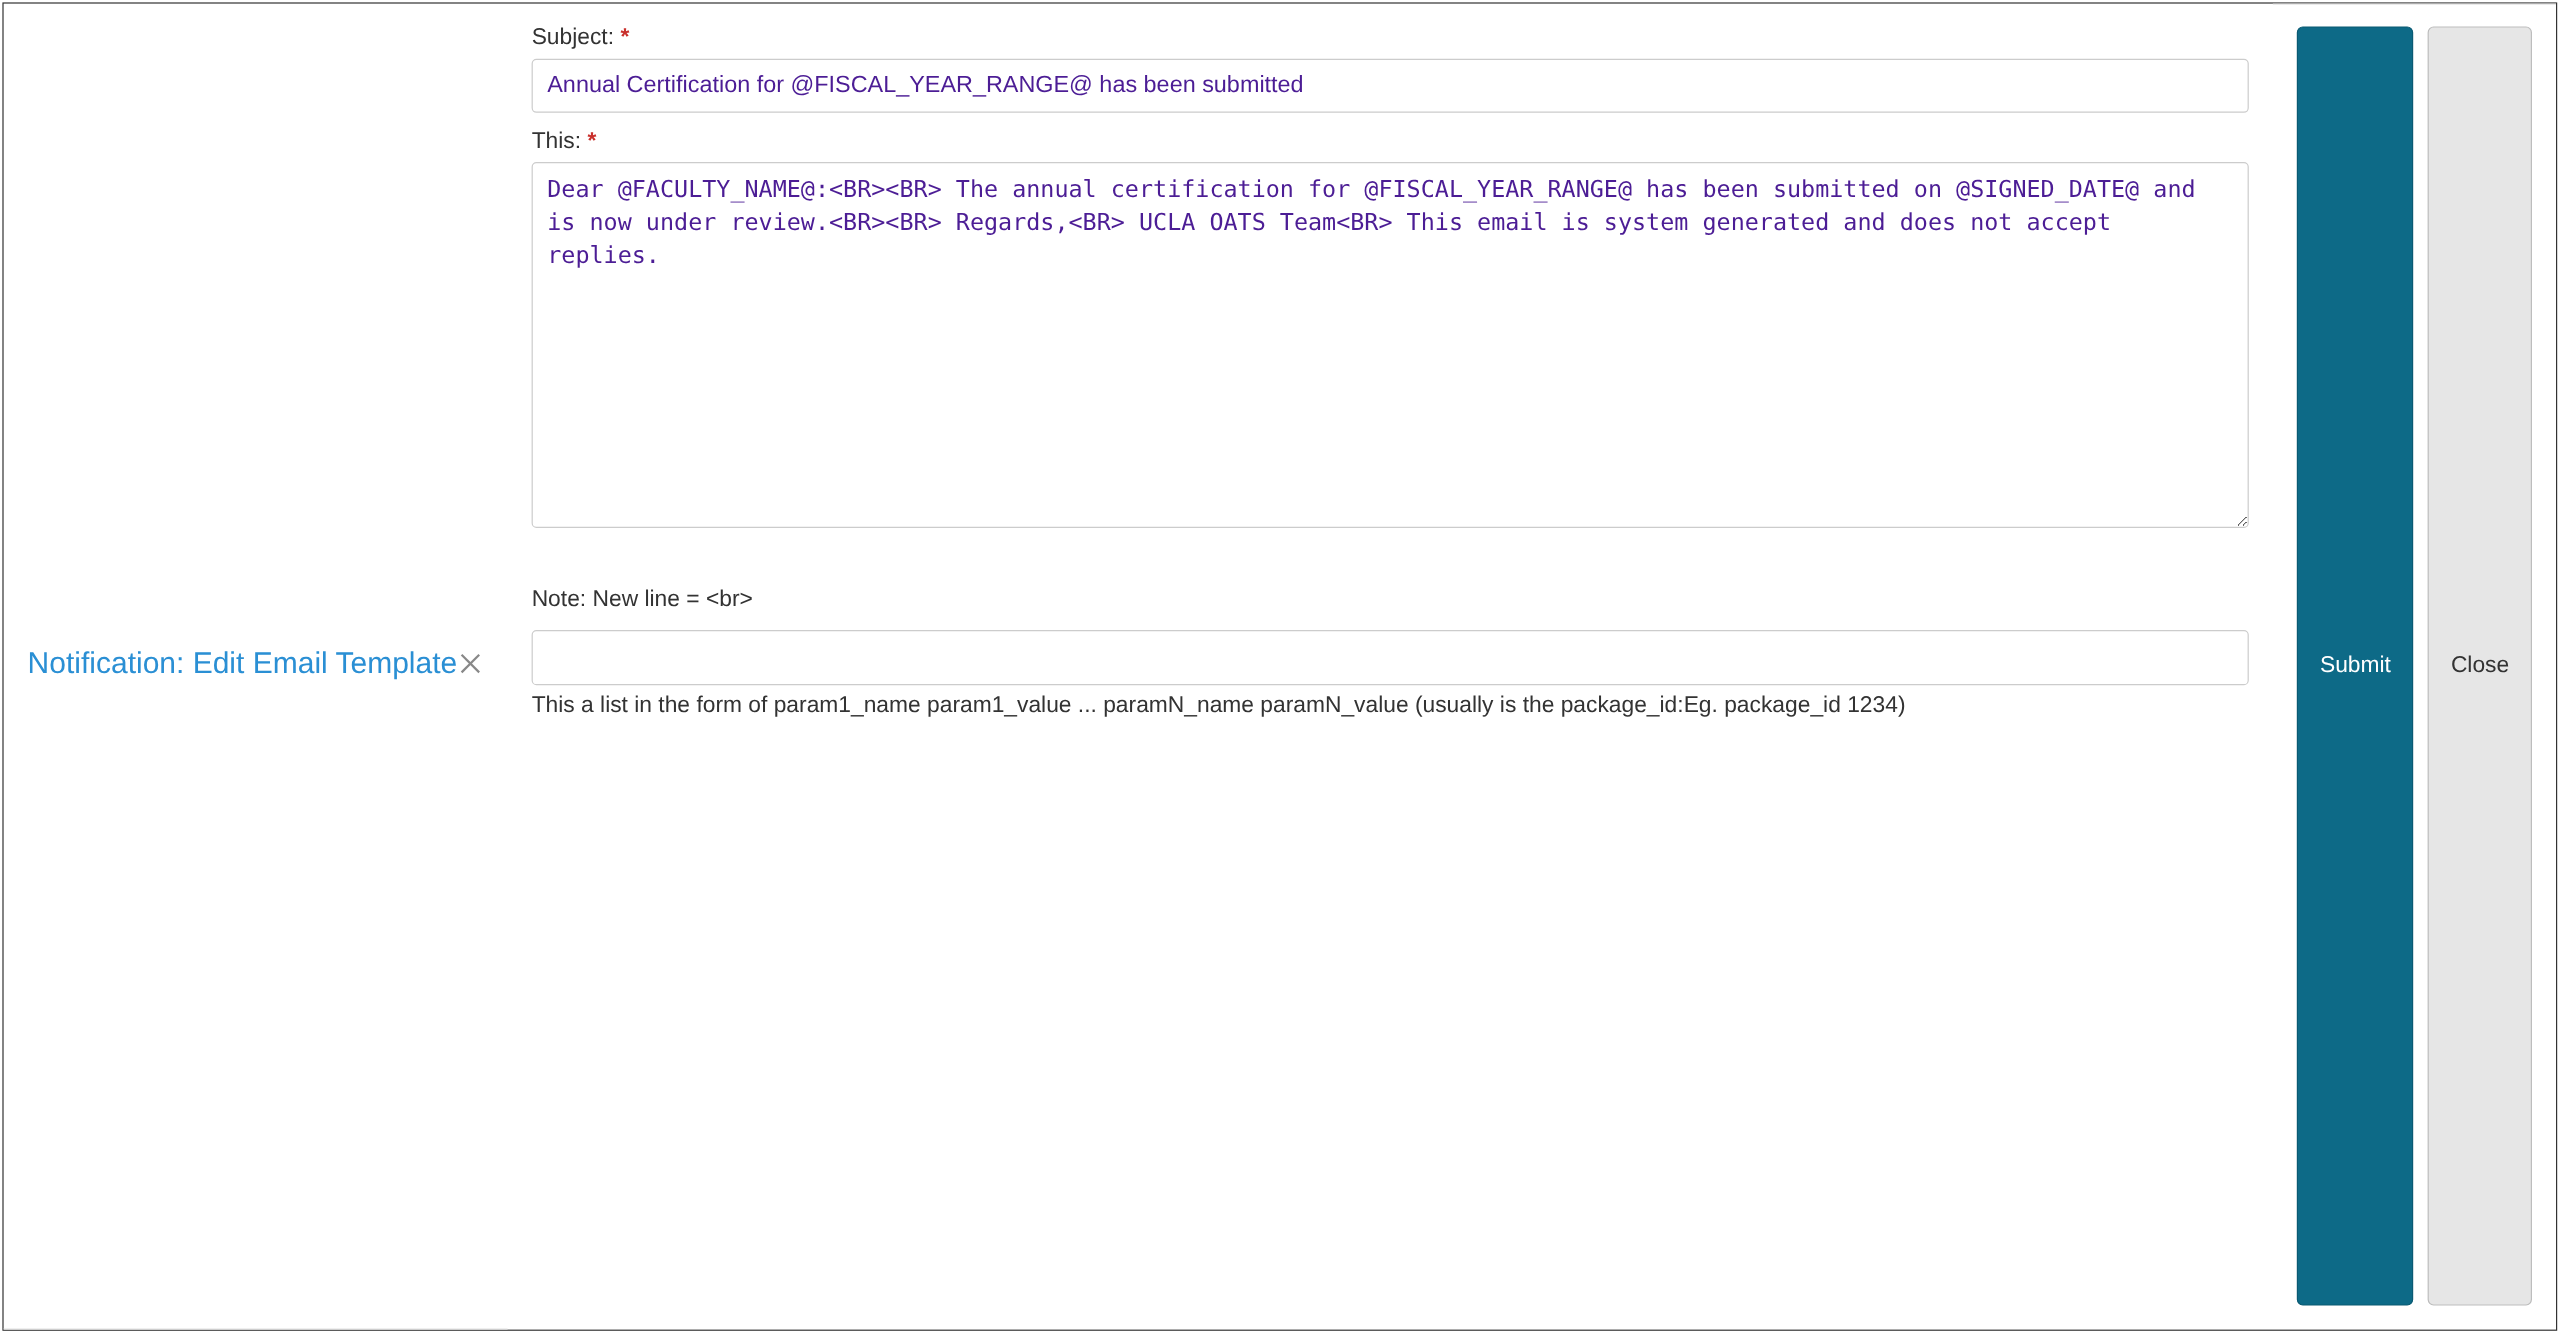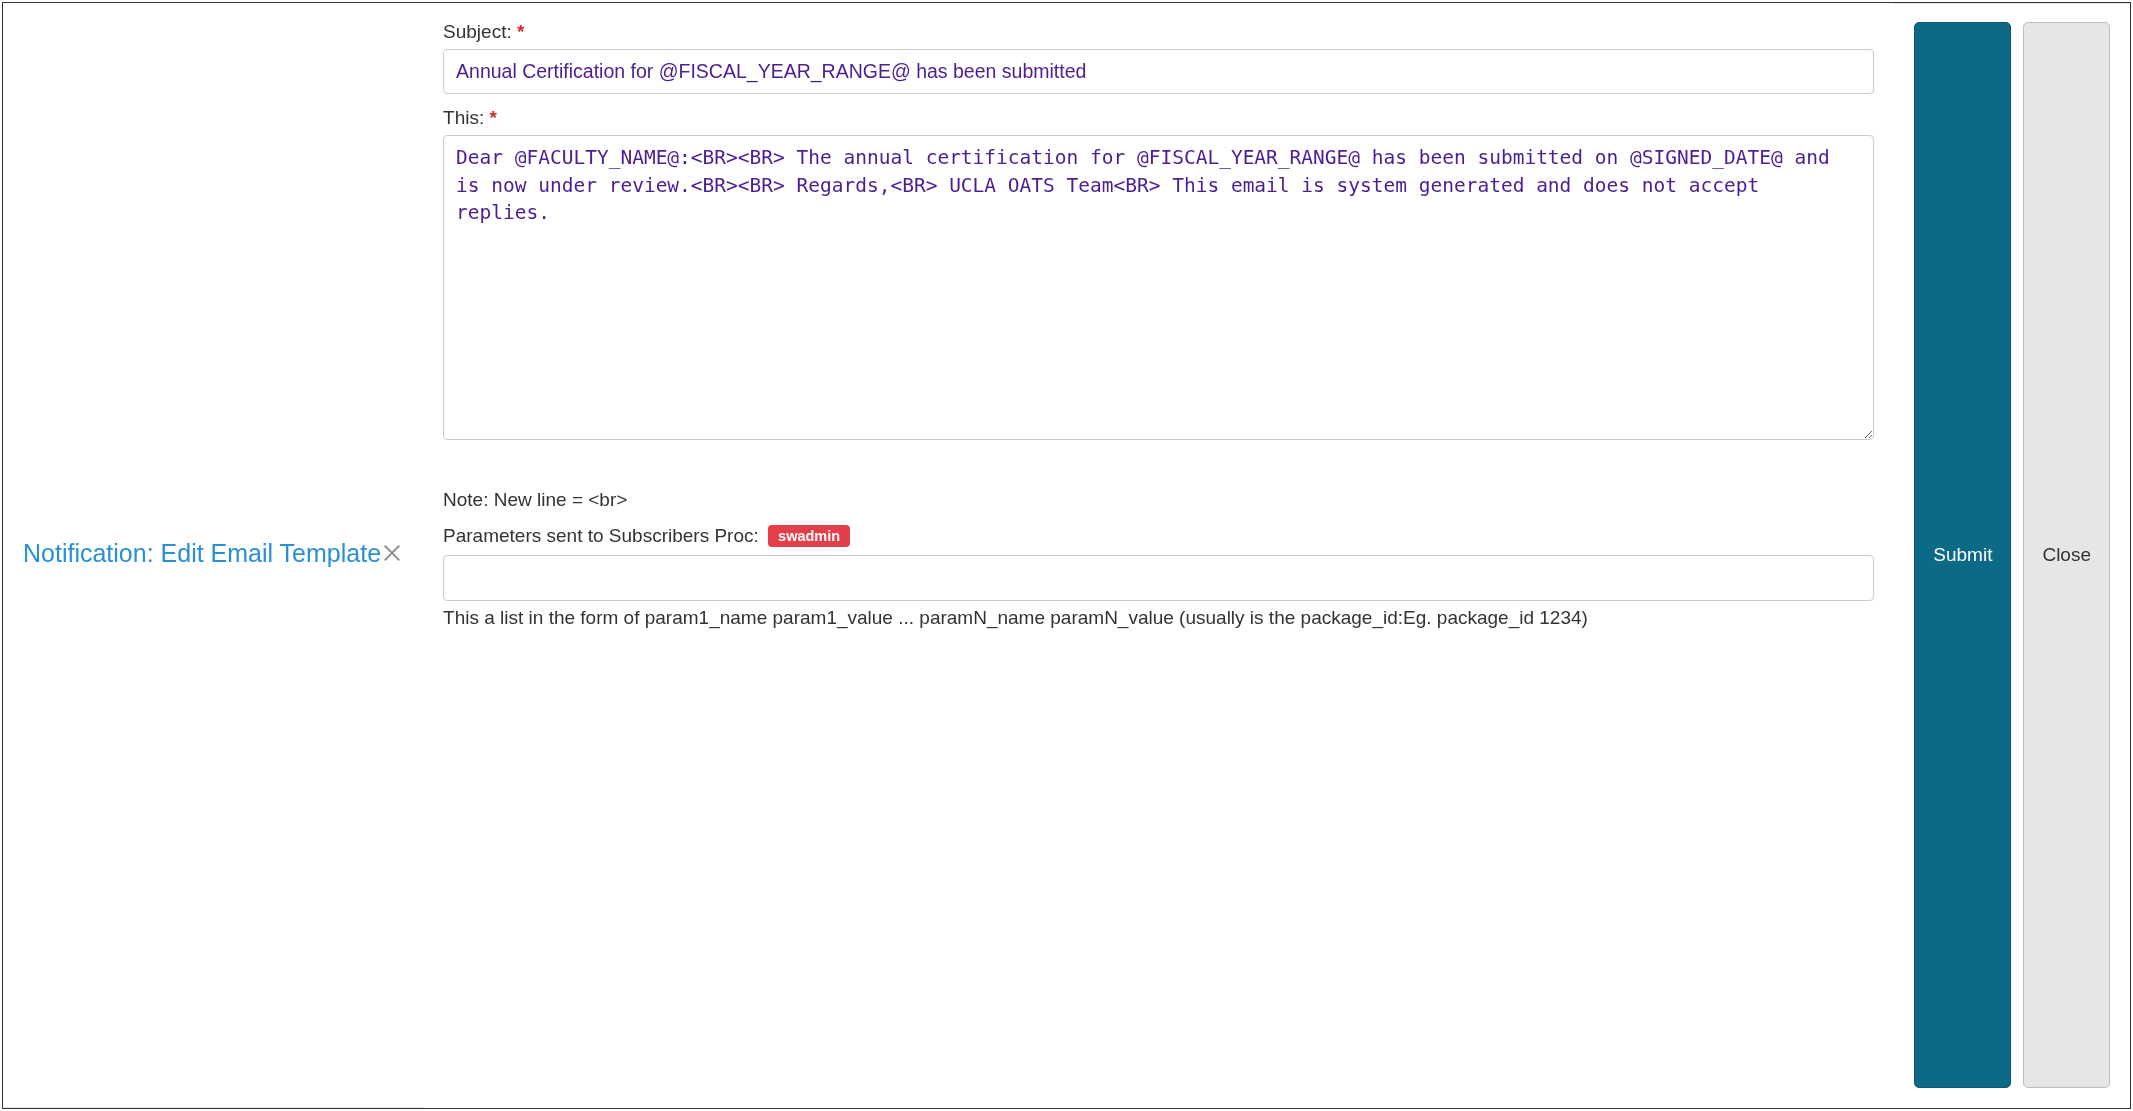--- a/index.html
+++ b/index.html
@@ -126,24 +126,20 @@
         <span>This:</span>
         <span class="required">*</span>
       </label>
       <textarea class="form-control" style="">Dear @FACULTY_NAME@:&lt;BR&gt;&lt;BR&gt; The annual certification for @FISCAL_YEAR_RANGE@ has been submitted on @SIGNED_DATE@ and is now under review.&lt;BR&gt;&lt;BR&gt; Regards,&lt;BR&gt; UCLA OATS Team&lt;BR&gt; This email is system generated and does not accept replies.</textarea>
     </div>
 
     <div class="body-footer-gap"></div>
 
     <div class="note-line">Note: New line = &lt;br&gt;</div>
 
-    <div class="params-line">
-      <span>Parameters sent to Subscribers Proc:</span>
-      <span class="badge">swadmin</span>
-    </div>
 
     <input type="text" class="form-control" value="" style="">
 
     <div class="help-text">This a list in the form of param1_name param1_value ... paramN_name paramN_value (usually is the package_id:Eg. package_id 1234)</div>
   </div>
 
   <div class="modal-footer">
     <button class="btn btn-primary">Submit</button>
     <button class="btn btn-default">Close</button>
   </div>

